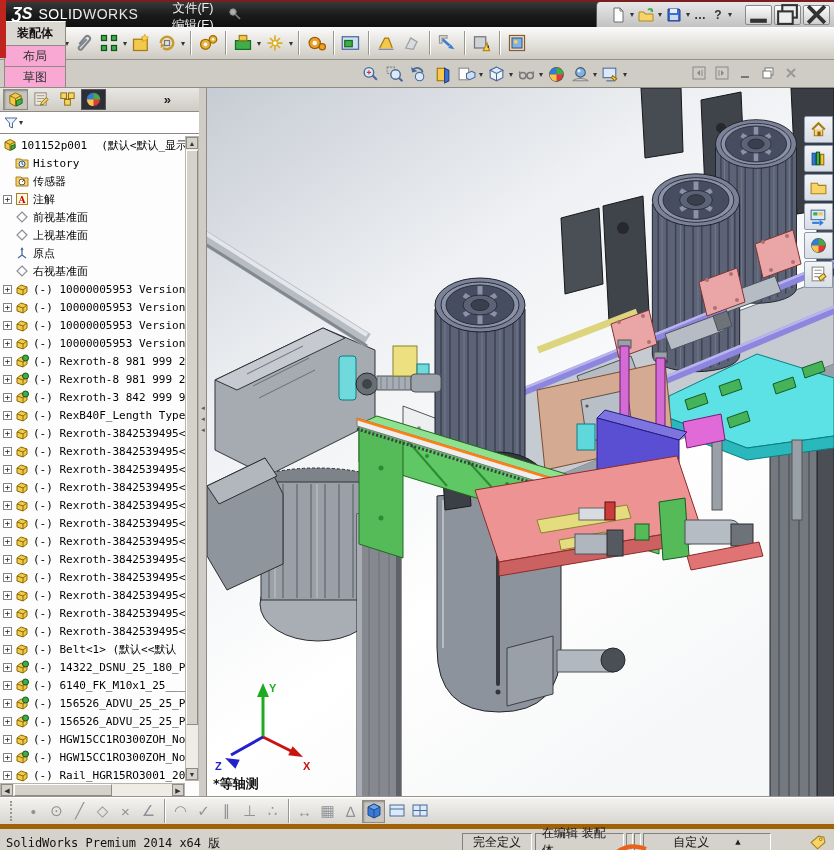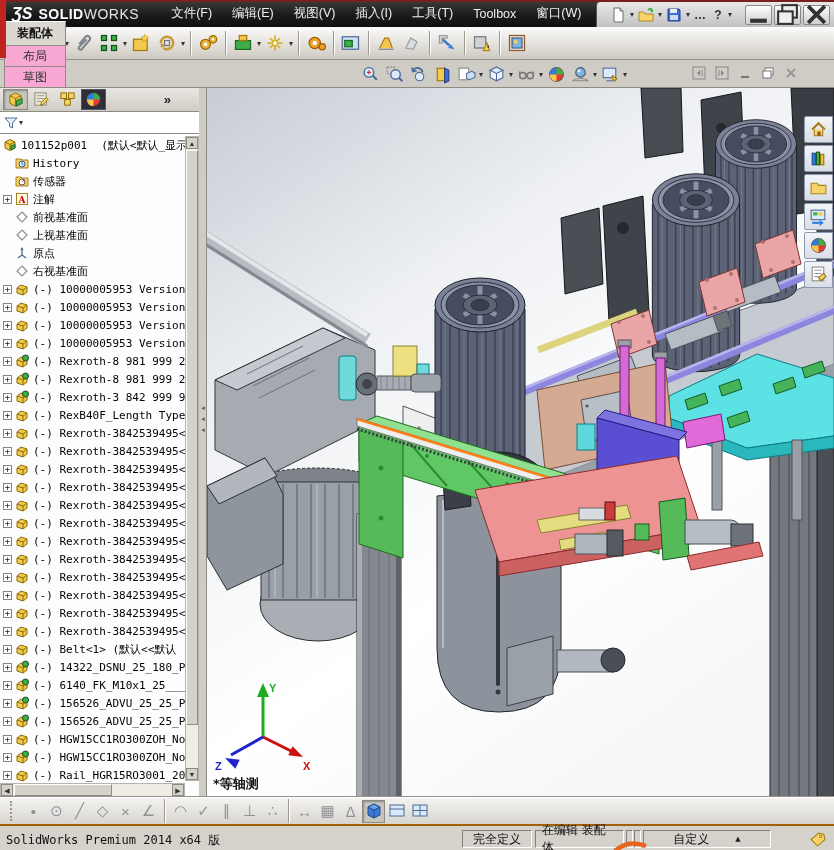--- a/index.html
+++ b/index.html
@@ -6,23 +6,23 @@
   *{box-sizing:border-box;}
   #win{position:relative;width:834px;height:850px;background:#d5d2cb;overflow:hidden;
        font-family:"Liberation Sans","DejaVu Sans",sans-serif;font-size:12px;color:#222;}
   
   #titlebar{position:absolute;left:0;top:0;width:834px;height:27px;
     background:linear-gradient(#3d3d3d,#1b1b1b 55%,#101010);display:flex;align-items:center;}
   #redstrip{position:absolute;left:0;top:0;width:6px;height:58px;background:#c0241f;z-index:40;}
   #redtop{position:absolute;left:0;top:0;width:834px;height:2px;background:#7a1f1f;z-index:39;}
   #logo{margin-left:12px;display:flex;align-items:baseline;color:#fff;white-space:nowrap;}
   #logo .mark{font-style:italic;font-weight:bold;font-size:16px;margin-right:6px;}
-  #logo .solid{font-weight:bold;font-size:14px;letter-spacing:.5px;}
+  #logo .solid{font-weight:normal;font-size:14px;letter-spacing:.5px;}
   #logo .works{font-weight:normal;font-size:14px;letter-spacing:.5px;color:#e5e5e5;}
-  #menus{display:flex;margin-left:22px;height:27px;align-items:center;}
+  #menus{display:flex;margin-left:22px;height:27px;align-items:center;flex-direction:column;}
   .menu-item{padding:0 10px;color:#efefef;font-size:12.5px;cursor:default;height:27px;display:flex;align-items:center;}
   #pin-wrap{margin-left:2px;display:flex;align-items:center;}
   #pin-wrap .ico{width:16px;height:16px;opacity:.8;}
   #qa-panel{position:absolute;right:0;top:2px;height:25px;display:flex;align-items:center;
     background:linear-gradient(#e8e8e8,#c2c2c2);border-left:1px solid #555;padding:0 4px 0 10px;border-radius:4px 0 0 0;}
   .qa-btn{width:22px;height:21px;display:flex;align-items:center;justify-content:center;border:1px solid transparent;border-radius:2px;}
   .qa-btn .ico,.qa-btn svg{width:16px;height:16px;}
   .qa-glyph{font-weight:bold;color:#333;font-size:12px;width:18px;text-align:center;}
   .caret{font-size:8px;color:#333;margin:0 1px;align-self:center;}
   #winbtns{display:flex;margin-left:10px;}
@@ -103,21 +103,21 @@
   
   #bottombar{position:absolute;left:0;top:797px;width:834px;height:27px;
     background:linear-gradient(#f4f3f1,#d8d5cf);border-top:1px solid #fff;box-shadow:0 -1px 0 #96938b;
     display:flex;align-items:center;padding-left:10px;}
   #bottombar .handle{width:4px;height:20px;border-left:2px dotted #9a978f;margin-right:8px;}
   .bbtn{width:23px;height:23px;display:flex;align-items:center;justify-content:center;color:#8f9296;
     font-size:15px;border:1px solid transparent;}
   .bbtn svg{width:18px;height:18px;}
   .bbtn.active{background:#c9c6bf;border:1px solid #8e8b83;box-shadow:inset 1px 1px 2px rgba(0,0,0,.3);}
   
-  #statusbar{position:absolute;left:0;top:824px;width:834px;height:26px;background:#d5d2cb;border-top:2px solid #a16207;}
+  #statusbar{position:absolute;left:0;top:824px;width:834px;height:26px;background:#d5d2cb;border-top:5px solid #a16207;}
   #status-product{position:absolute;left:6px;top:6px;font-family:"DejaVu Sans Mono","DejaVu Sans",monospace;font-size:12px;color:#111;}
   .seg{position:absolute;top:4px;height:18px;border:1px solid;border-color:#808080 #fff #fff #808080;
     display:flex;align-items:center;justify-content:center;font-size:12px;color:#111;padding:0 6px;
     font-family:"DejaVu Sans","Liberation Sans",sans-serif;}
   #seg-defined{left:462px;width:70px;}
   #seg-editing{left:535px;width:89px;}
   #seg-e1{left:626px;width:7px;padding:0;}
   #seg-e2{left:634px;width:7px;padding:0;}
   #seg-custom{left:643px;width:128px;justify-content:center;gap:26px;}
   #seg-custom .tri{font-size:7px;color:#222;}

